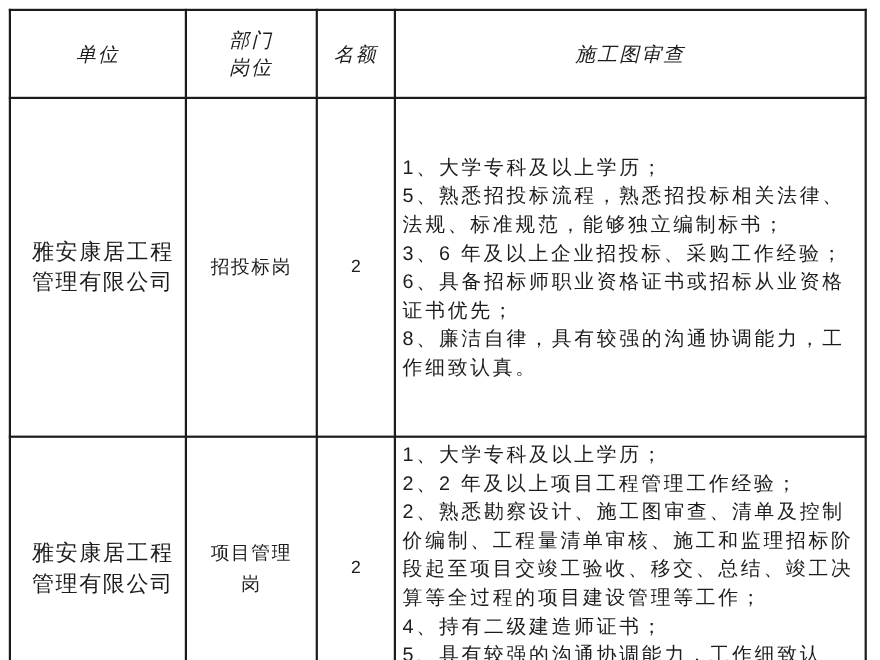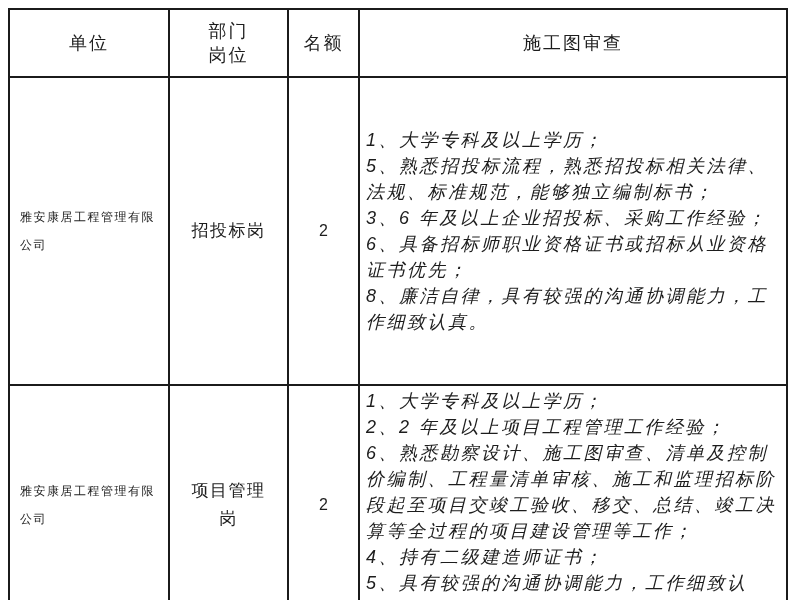--- a/index.html
+++ b/index.html
@@ -23,36 +23,36 @@
     table-layout: fixed;
     width: 778px;
   }
   table.recruit th,
   table.recruit td {
     border: 2px solid #1b1b1b;
     background: #ffffff;
     vertical-align: middle;
     box-sizing: border-box;
   }
-  tr.header-row { height: 68px; }
+  tr.header-row { height: 80px; font-style: italic; }
   tr.row-1 { height: 308px; }
   tr.row-2 { height: 206px; }
 
   th.hdr {
     font-weight: normal;
     font-size: 18px;
     letter-spacing: 2px;
     text-align: center;
     line-height: 24px;
   }
   th.hdr-position { white-space: pre-line; margin-top: 8px; }
 
   td.cell-unit {
-    text-align: left;
-    font-size: 12px;
+    text-align: right;
+    font-size: 20px;
     letter-spacing: 1.5px;
     line-height: 28px;
     padding: 0 10px;
   }
   td.cell-position {
     text-align: center;
     font-size: 17px;
     letter-spacing: 1.5px;
     line-height: 28px;
     padding: 0 20px;
@@ -62,21 +62,20 @@
     text-align: center;
     font-size: 16px;
     letter-spacing: 0;
   }
   td.cell-conditions {
     text-align: left;
     padding: 2px 5px 2px 6px;
     font-size: 18px;
     letter-spacing: 2.5px;
     line-height: 26px;
-    font-style: italic;
   }
   td.cell-conditions .cond-item {
     margin: 0;
   }
 </style>
 </head>
 <body>
 
 <div class="page">
   <table class="recruit">
@@ -108,20 +107,20 @@
           <div class="cond-item">8、廉洁自律，具有较强的沟通协调能力，工作细致认真。</div>
         </td>
       </tr>
       <tr class="row-2">
         <td class="cell-unit">雅安康居工程管理有限公司</td>
         <td class="cell-position">项目管理岗</td>
         <td class="cell-quota">2</td>
         <td class="cell-conditions">
           <div class="cond-item">1、大学专科及以上学历；</div>
           <div class="cond-item">2、2 年及以上项目工程管理工作经验；</div>
-          <div class="cond-item">6、熟悉勘察设计、施工图审查、清单及控制价编制、工程量清单审核、施工和监理招标阶段起至项目交竣工验收、移交、总结、竣工决算等全过程的项目建设管理等工作；</div>
+          <div class="cond-item">2、熟悉勘察设计、施工图审查、清单及控制价编制、工程量清单审核、施工和监理招标阶段起至项目交竣工验收、移交、总结、竣工决算等全过程的项目建设管理等工作；</div>
           <div class="cond-item">4、持有二级建造师证书；</div>
           <div class="cond-item">5、具有较强的沟通协调能力，工作细致认真。</div>
         </td>
       </tr>
     </tbody>
   </table>
 </div>
 
 </body></html>

